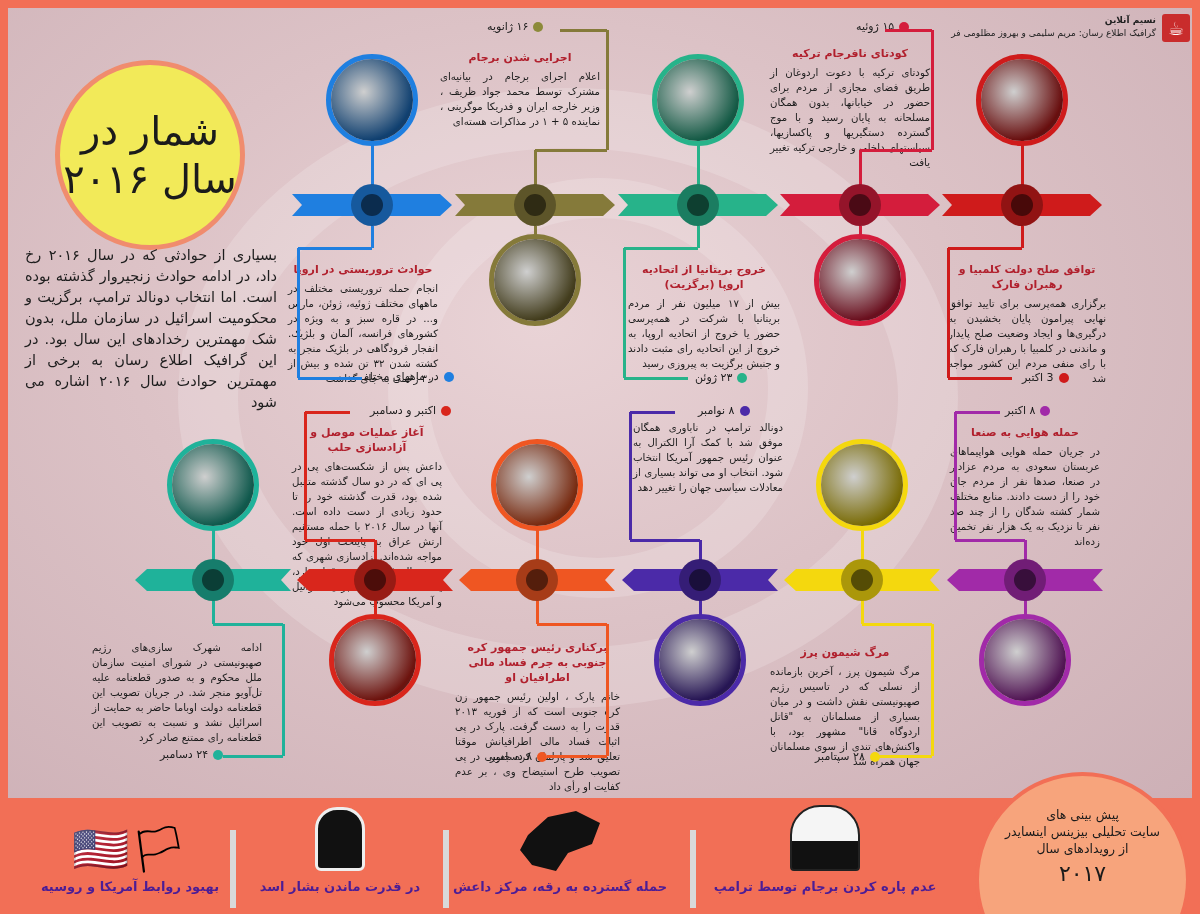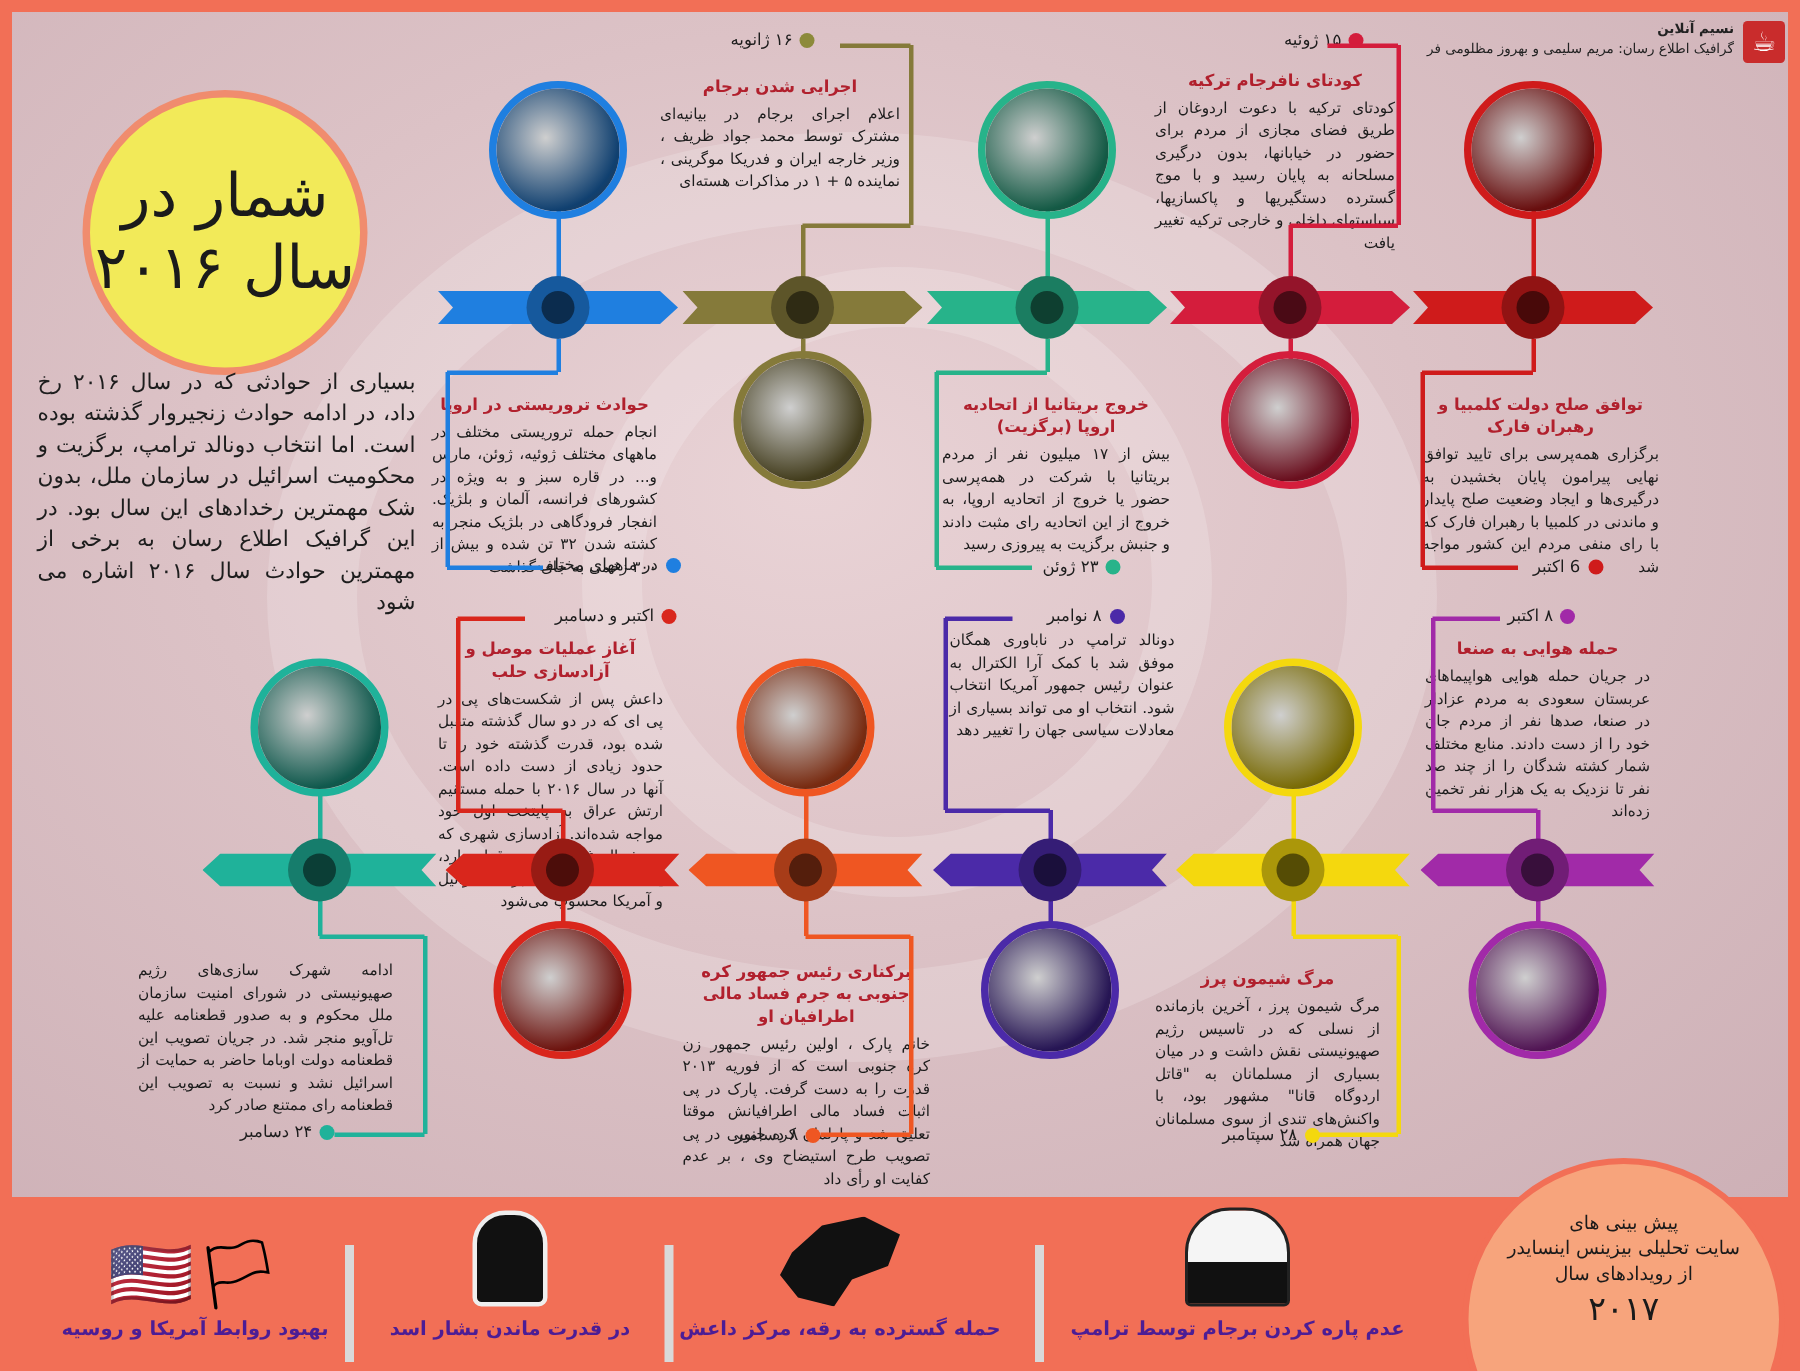--- a/index.html
+++ b/index.html
@@ -123,34 +123,34 @@
   <div class="ttl">خروج بریتانیا از اتحادیه اروپا (برگزیت)</div>
   <div>بیش از ۱۷ میلیون نفر از مردم بریتانیا با شرکت در همه‌پرسی حضور یا خروج از اتحادیه اروپا، به خروج از این اتحادیه رای مثبت دادند و جنبش برگزیت به پیروزی رسید</div>
 </div>
 <div class="date" style="left:695px;top:371px;">
     <span class="dot" style="background:#27b38a"></span>
     <span>۲۳ ژوئن</span>
   </div>
 
 <div class="card" style="left:770px;top:46px;width:160px;">
   <div class="ttl">کودتای نافرجام ترکیه</div>
-  <div>کودتای ترکیه با دعوت اردوغان از طریق فضای مجازی از مردم برای حضور در خیابانها، بدون درگیری مسلحانه به پایان رسید و با موج گسترده دستگیریها و پاکسازیها، سیاستهای داخلی و خارجی ترکیه تغییر یافت</div>
+  <div>کودتای ترکیه با دعوت اردوغان از طریق فضای مجازی از مردم برای حضور در خیابانها، بدون همگان مسلحانه به پایان رسید و با موج گسترده دستگیریها و پاکسازیها، سیاستهای داخلی و خارجی ترکیه تغییر یافت</div>
 </div>
 <div class="date" style="left:856px;top:20px;">
     <span class="dot" style="background:#d41d3c"></span>
     <span>۱۵ ژوئیه</span>
   </div>
 
 <div class="card" style="left:948px;top:262px;width:158px;">
   <div class="ttl">توافق صلح دولت کلمبیا و رهبران فارک</div>
   <div>برگزاری همه‌پرسی برای تایید توافق نهایی پیرامون پایان بخشیدن به درگیری‌ها و ایجاد وضعیت صلح پایدار و ماندنی در کلمبیا با رهبران فارک که با رای منفی مردم این کشور مواجه شد</div>
 </div>
 <div class="date" style="left:1022px;top:371px;">
     <span class="dot" style="background:#cf1b1b"></span>
-    <span>6 اکتبر</span>
+    <span>3 اکتبر</span>
   </div>
 
 <div class="card" style="left:92px;top:640px;width:170px;">
   <div>ادامه شهرک سازی‌های رژیم صهیونیستی در شورای امنیت سازمان ملل محکوم و به صدور قطعنامه علیه تل‌آویو منجر شد. در جریان تصویب این قطعنامه دولت اوباما حاضر به حمایت از اسرائیل نشد و نسبت به تصویب این قطعنامه رای ممتنع صادر کرد</div>
 </div>
 <div class="date" style="left:160px;top:748px;">
     <span class="dot" style="background:#1fb29a"></span>
     <span>۲۴ دسامبر</span>
   </div>
 

